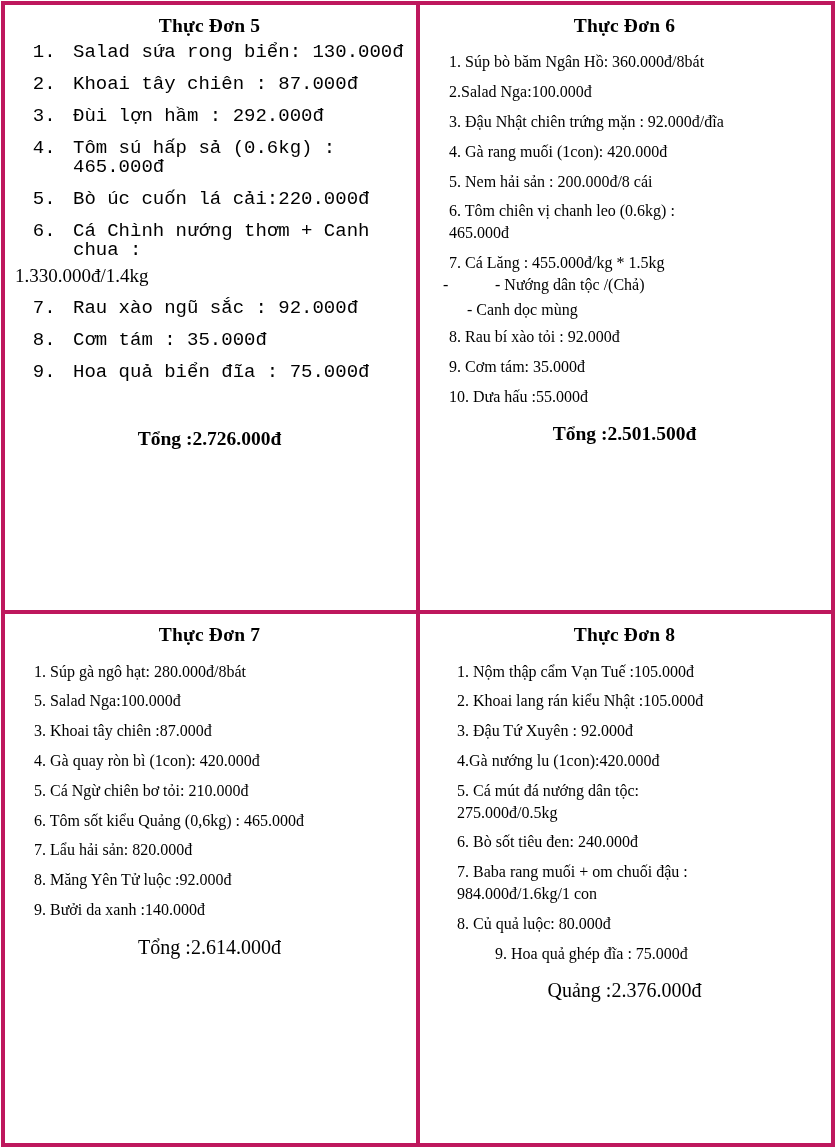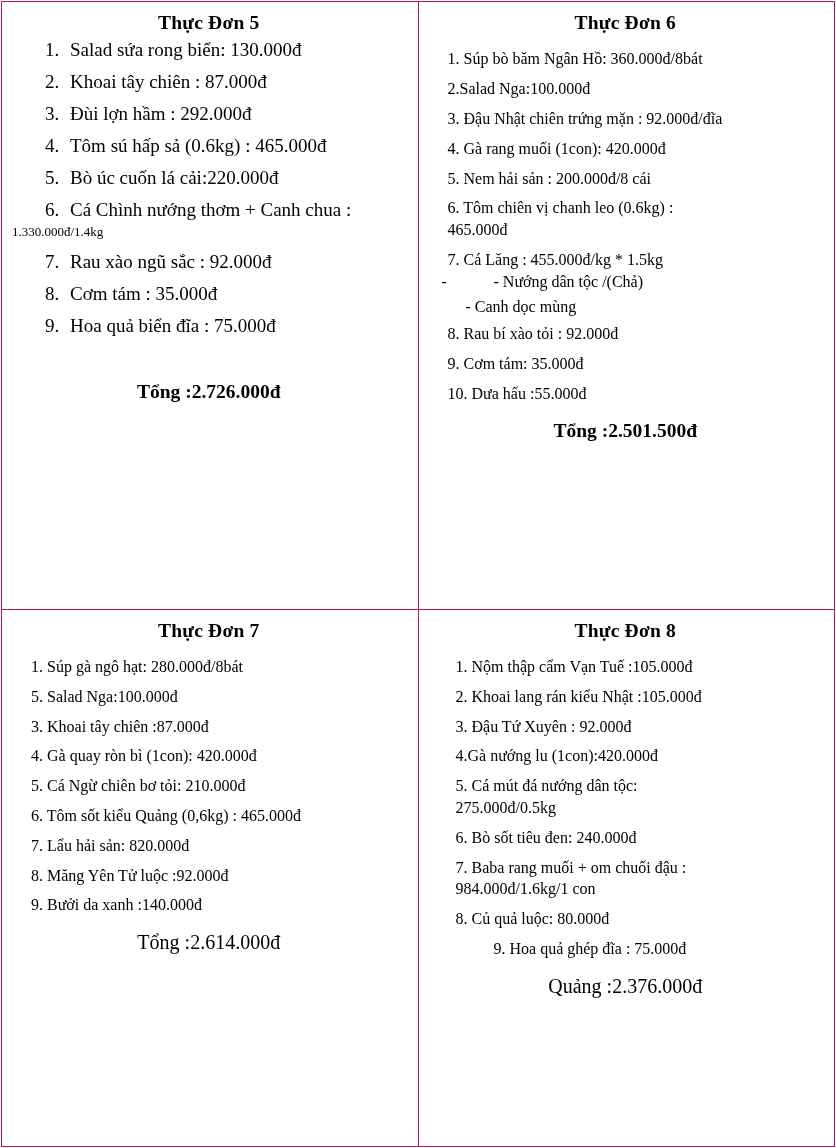--- a/index.html
+++ b/index.html
@@ -17,21 +17,21 @@
 
   .menu-table {
     width: 834px;
     height: 1146px;
     margin: 1px;
     border-collapse: collapse;
     table-layout: fixed;
   }
   .menu-table td {
     width: 50%;
-    border: 1px solid #be185d;
+    border: 4px solid #be185d;
     vertical-align: top;
     padding: 0;
   }
 
   .cell-inner {
     padding: 6px 8px 6px 6px;
     height: 100%;
     box-sizing: border-box;
   }
 
@@ -44,30 +44,31 @@
     letter-spacing: 0.2px;
   }
 
   
   ol.numlist {
     list-style: decimal;
     margin: 0;
     padding-left: 56px;
     font-size: 19px;
     line-height: 1.0;
+    font-family: Liberation Mono, monospace;
   }
   ol.numlist > li {
     margin: 0 0 13px 0;
     padding-left: 6px;
   }
   ol.numlist > li::marker {
     font-size: 19px;
   }
   .wrapline {
-    font-size: 13px;
+    font-size: 19px;
     margin: -7px 0 13px 0;
     padding-left: 4px;
     line-height: 1.05;
   }
 
   
   .plainlist {
     font-size: 16px;
     line-height: 1.05;
     margin: 17px;

